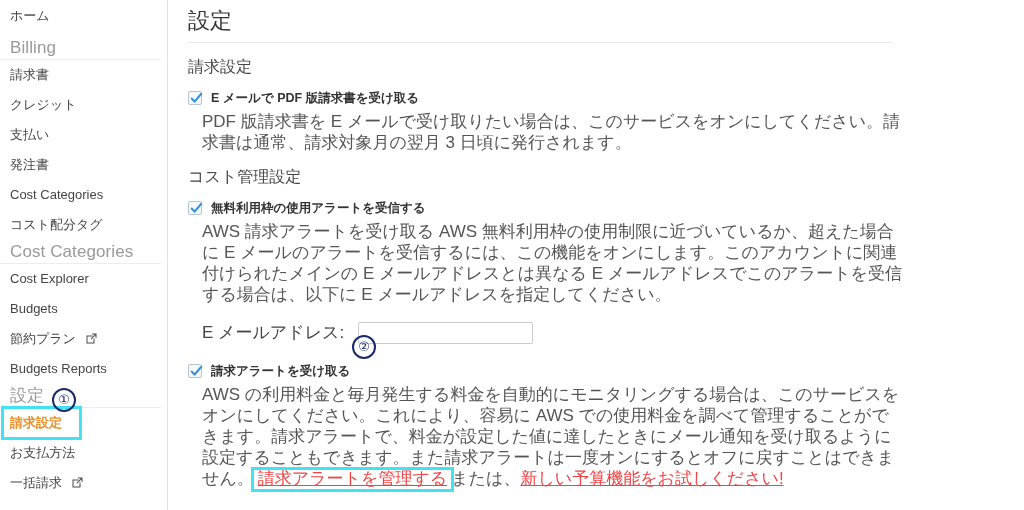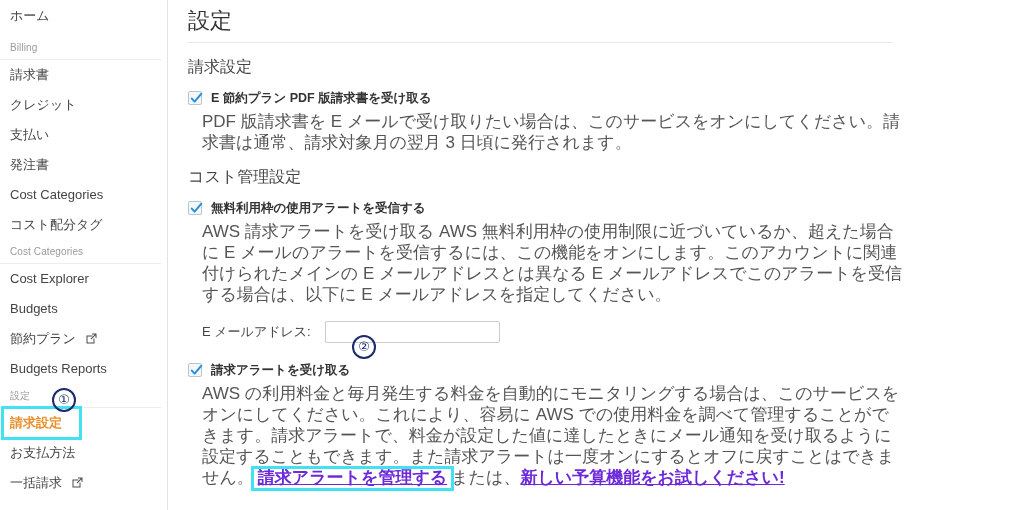--- a/index.html
+++ b/index.html
@@ -39,21 +39,21 @@
     padding: 6px 0 6px 10px;
     line-height: 18px;
     white-space: nowrap;
     cursor: pointer;
   }
   .nav-link.home {
     padding-top: 5px;
     padding-bottom: 9px;
   }
   .nav-section {
-    font-size: 10px;
+    font-size: 17px;
     color: #999999;
     padding: 4px 0 4px 10px;
     border-bottom: 1px solid #ededed;
     margin-right: 6px;
     line-height: 15px;
     letter-spacing: .1px;
   }
   .nav-section.first { margin-top: 2px; }
   .ext-icon {
     display: inline-block;
@@ -155,41 +155,40 @@
     color: #333333;
     margin-left: 9px;
     line-height: 18px;
   }
   .email-row {
     display: flex;
     align-items: center;
     margin: 16px 0 18px 14px;
   }
   .email-label {
-    font-size: 13px;
+    font-size: 17px;
     color: #444444;
     margin-right: 14px;
   }
   .email-input {
     width: 175px;
     height: 22px;
     border: 1px solid #cccccc;
     border-radius: 2px;
     background: #ffffff;
     font-size: 12px;
     padding: 0 5px;
     box-sizing: border-box;
     font-family: "Liberation Sans", sans-serif;
     color: #333;
   }
   a.inline-link {
-    color: #6d28d9;
+    color: #ef4444;
     text-decoration: underline;
     cursor: pointer;
-    font-weight: bold;
   }
   .link-highlight {
     outline: 3px solid #42e2f4;
     padding: 1px 4px 2px 4px;
     position: relative;
     display: inline-block;
     line-height: 16px;
   }
   .disclosure {
     font-size: 12.5px;
@@ -275,21 +274,21 @@
     <h1 class="page-title">設定</h1>
 
     <h2 class="section-title">請求設定</h2>
 
     <div class="check-row">
       <span class="cbx">
         <svg width="13" height="13" viewBox="0 0 13 13">
           <path d="M1.8 6.6 L4.6 9.6 L11.2 1.9" stroke="#2f8fd8" stroke-width="2.1" fill="none" stroke-linecap="round" stroke-linejoin="round"></path>
         </svg>
       </span>
-      <span class="check-label">E 節約プラン PDF 版請求書を受け取る</span>
+      <span class="check-label">E メールで PDF 版請求書を受け取る</span>
     </div>
     <p class="para">PDF 版請求書を E メールで受け取りたい場合は、このサービスをオンにしてください。請求書は通常、請求対象月の翌月 3 日頃に発行されます。</p>
 
     <h2 class="section-title">コスト管理設定</h2>
 
     <div class="check-row">
       <span class="cbx">
         <svg width="13" height="13" viewBox="0 0 13 13">
           <path d="M1.8 6.6 L4.6 9.6 L11.2 1.9" stroke="#2f8fd8" stroke-width="2.1" fill="none" stroke-linecap="round" stroke-linejoin="round"></path>
         </svg>

